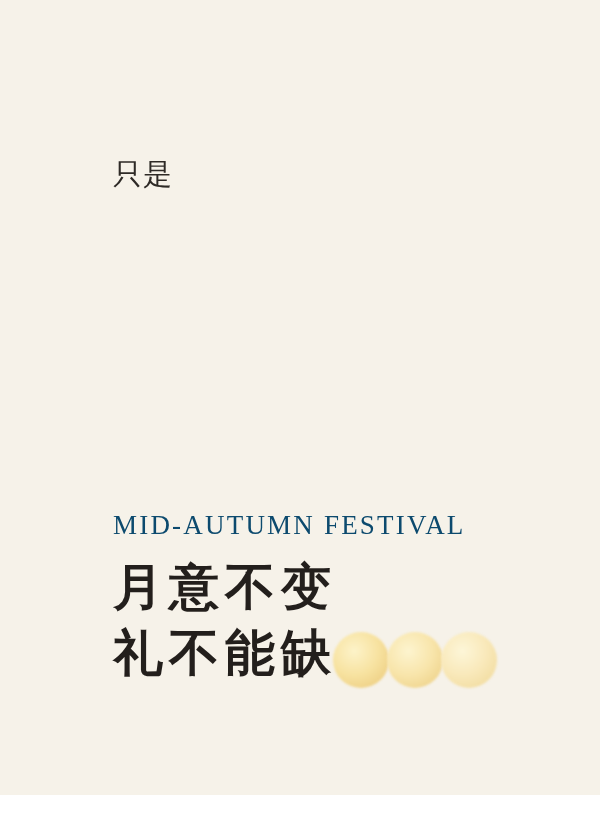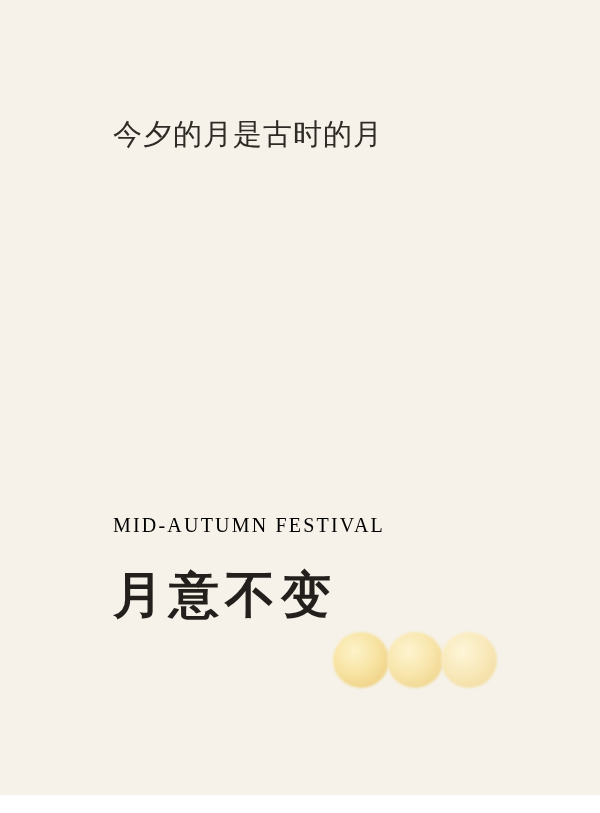--- a/index.html
+++ b/index.html
@@ -38,39 +38,39 @@
     height: 40px;
   }
   .headline-block {
     position: absolute;
     left: 113px;
     top: 508px;
     width: 470px;
   }
   .eyebrow {
     font-family: "Liberation Serif", serif;
-    font-size: 20px;
+    font-size: 27px;
     letter-spacing: 2.2px;
-    color: #000000;
+    color: #0c4a6e;
     line-height: 34px;
     white-space: nowrap;
   }
   .big-line {
     position: relative;
     font-family: "Liberation Sans", sans-serif;
     font-size: 50px;
     font-weight: bold;
     line-height: 66px;
     color: #231f1c;
     letter-spacing: 6px;
     white-space: nowrap;
     z-index: 2;
   }
   .big-line.first {
-    margin-top: 20px;
+    margin-top: 12px;
   }
   .moon-row {
     position: absolute;
     left: 333px;
     top: 632px;
     width: 200px;
     height: 62px;
     z-index: 1;
   }
   .moon {
@@ -101,29 +101,30 @@
     height: 18px;
     background: #ffffff;
   }
 </style>
 </head>
 <body>
 
 <div class="poster">
 
   <div class="verse-block">
-    <div class="verse-line">今夕的月是古时的月</div>
     <div class="verse-gap"></div>
+    <div class="verse-line">只是</div>
   </div>
 
   <div class="moon-row">
     <div class="moon m1"></div>
     <div class="moon m2"></div>
     <div class="moon m3"></div>
   </div>
 
   <div class="headline-block">
     <div class="eyebrow">MID-AUTUMN FESTIVAL</div>
     <div class="big-line first">月意不变</div>
+    <div class="big-line">礼不能缺</div>
   </div>
 
   <div class="footer-strip"></div>
 </div>
 
 </body></html>

